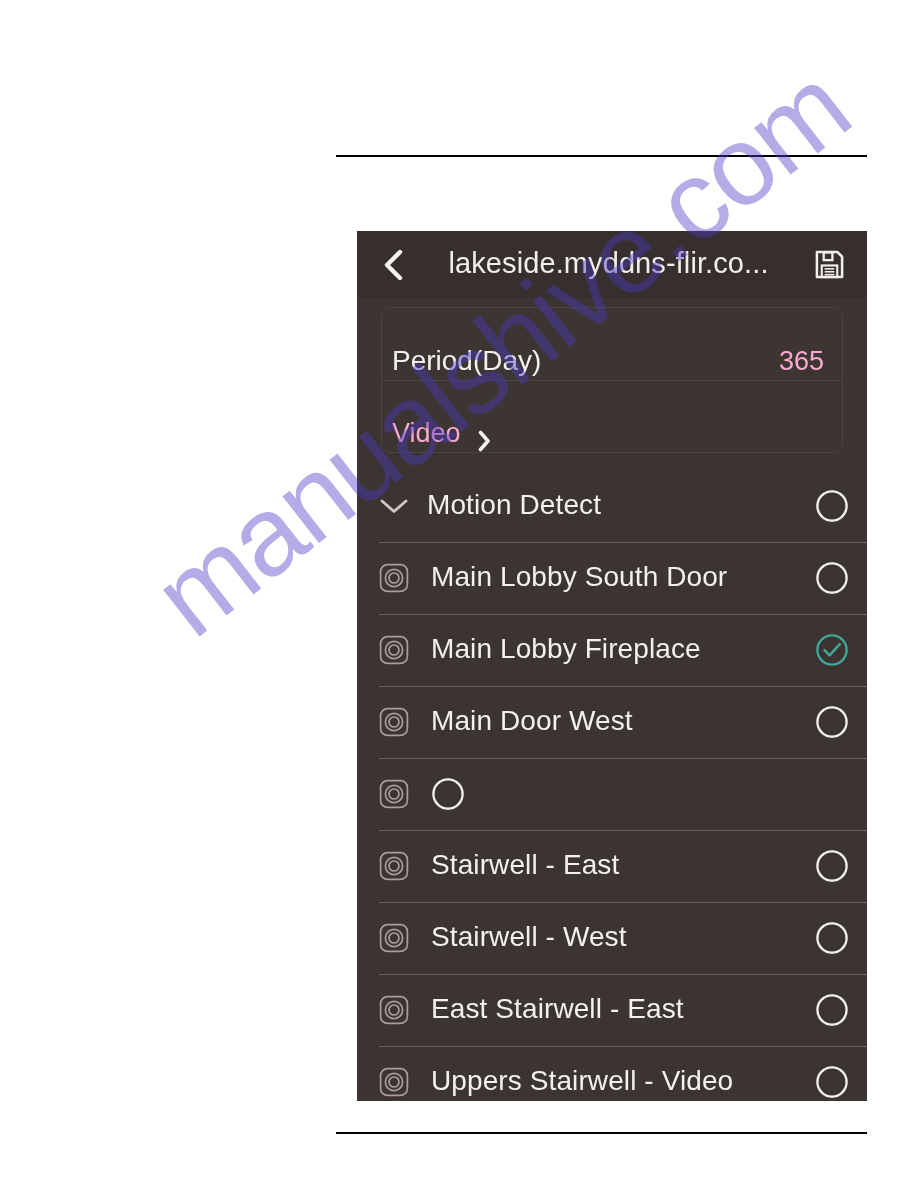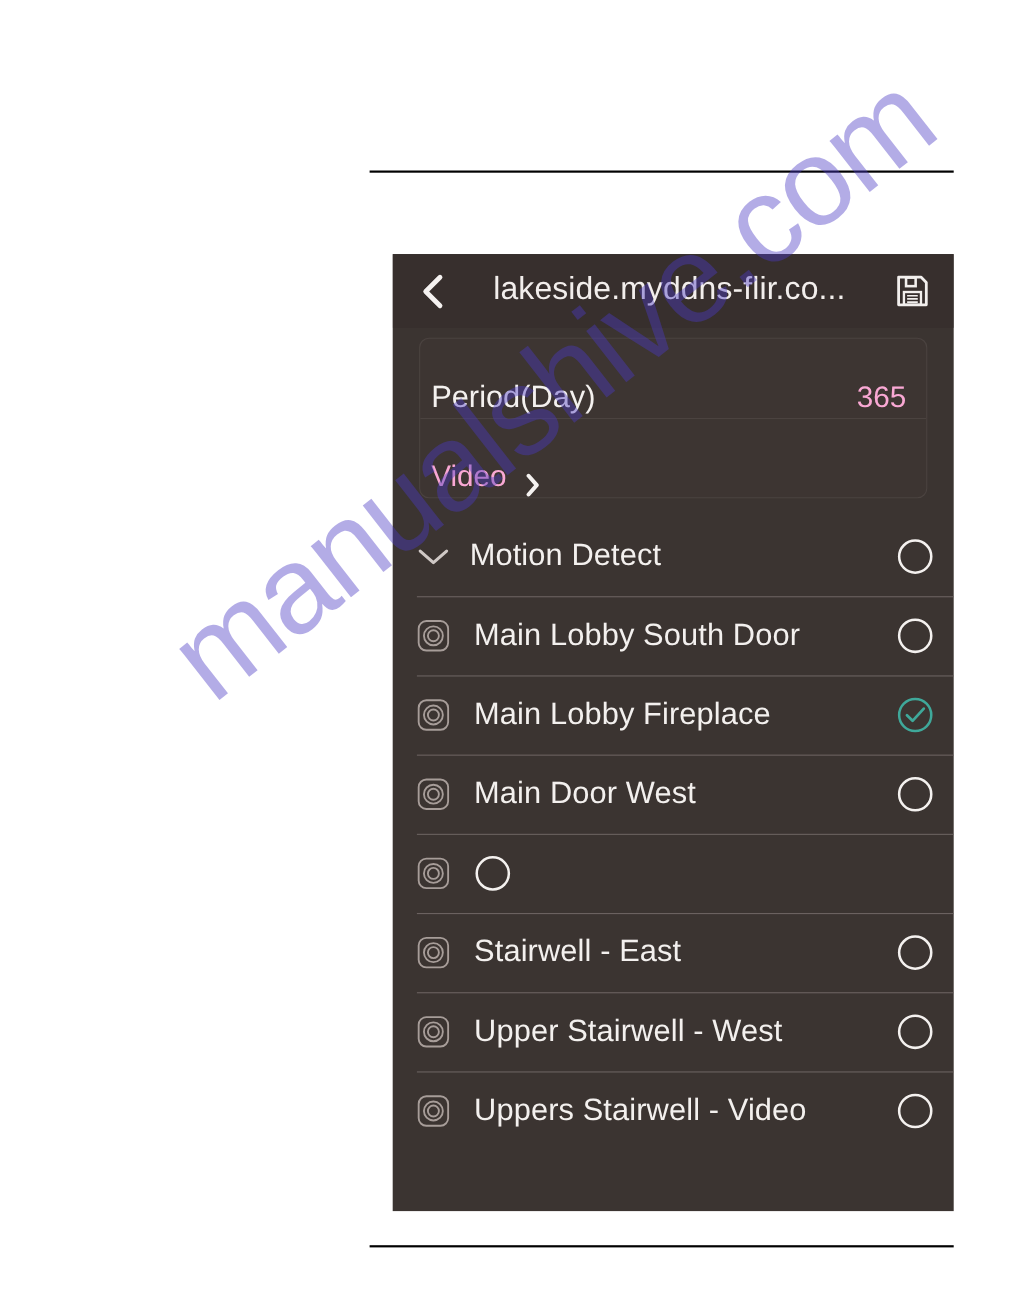--- a/index.html
+++ b/index.html
@@ -296,28 +296,39 @@
         <rect x="1.6" y="1.6" width="26.8" height="26.8" rx="7" ry="7" fill="none" stroke="#a79d99" stroke-width="1.7"></rect>
         <circle cx="15" cy="15" r="8.6" fill="none" stroke="#a79d99" stroke-width="1.7"></circle>
         <circle cx="15" cy="15" r="5" fill="none" stroke="#a79d99" stroke-width="1.7"></circle>
       </svg>
       <div class="row-label">Stairwell - East</div>
       <svg class="sel-circle" viewBox="0 0 34 34">
         <circle cx="17" cy="17" r="14.6" fill="none" stroke="#f4f1ef" stroke-width="2.3"></circle>
       </svg>
     </div>
 
-
-    <div class="list-row">
-      <svg class="cam-icon" viewBox="0 0 30 30">
-        <rect x="1.6" y="1.6" width="26.8" height="26.8" rx="7" ry="7" fill="none" stroke="#a79d99" stroke-width="1.7"></rect>
-        <circle cx="15" cy="15" r="8.6" fill="none" stroke="#a79d99" stroke-width="1.7"></circle>
-        <circle cx="15" cy="15" r="5" fill="none" stroke="#a79d99" stroke-width="1.7"></circle>
-      </svg>
-      <div class="row-label">Upper Stairwell - West</div>
+    <div class="list-row">
+      <svg class="cam-icon" viewBox="0 0 30 30">
+        <rect x="1.6" y="1.6" width="26.8" height="26.8" rx="7" ry="7" fill="none" stroke="#a79d99" stroke-width="1.7"></rect>
+        <circle cx="15" cy="15" r="8.6" fill="none" stroke="#a79d99" stroke-width="1.7"></circle>
+        <circle cx="15" cy="15" r="5" fill="none" stroke="#a79d99" stroke-width="1.7"></circle>
+      </svg>
+      <div class="row-label">Stairwell - West</div>
+      <svg class="sel-circle" viewBox="0 0 34 34">
+        <circle cx="17" cy="17" r="14.6" fill="none" stroke="#f4f1ef" stroke-width="2.3"></circle>
+      </svg>
+    </div>
+
+    <div class="list-row">
+      <svg class="cam-icon" viewBox="0 0 30 30">
+        <rect x="1.6" y="1.6" width="26.8" height="26.8" rx="7" ry="7" fill="none" stroke="#a79d99" stroke-width="1.7"></rect>
+        <circle cx="15" cy="15" r="8.6" fill="none" stroke="#a79d99" stroke-width="1.7"></circle>
+        <circle cx="15" cy="15" r="5" fill="none" stroke="#a79d99" stroke-width="1.7"></circle>
+      </svg>
+      <div class="row-label">East Stairwell - East</div>
       <svg class="sel-circle" viewBox="0 0 34 34">
         <circle cx="17" cy="17" r="14.6" fill="none" stroke="#f4f1ef" stroke-width="2.3"></circle>
       </svg>
     </div>
 
     <div class="list-row">
       <svg class="cam-icon" viewBox="0 0 30 30">
         <rect x="1.6" y="1.6" width="26.8" height="26.8" rx="7" ry="7" fill="none" stroke="#a79d99" stroke-width="1.7"></rect>
         <circle cx="15" cy="15" r="8.6" fill="none" stroke="#a79d99" stroke-width="1.7"></circle>
         <circle cx="15" cy="15" r="5" fill="none" stroke="#a79d99" stroke-width="1.7"></circle>

